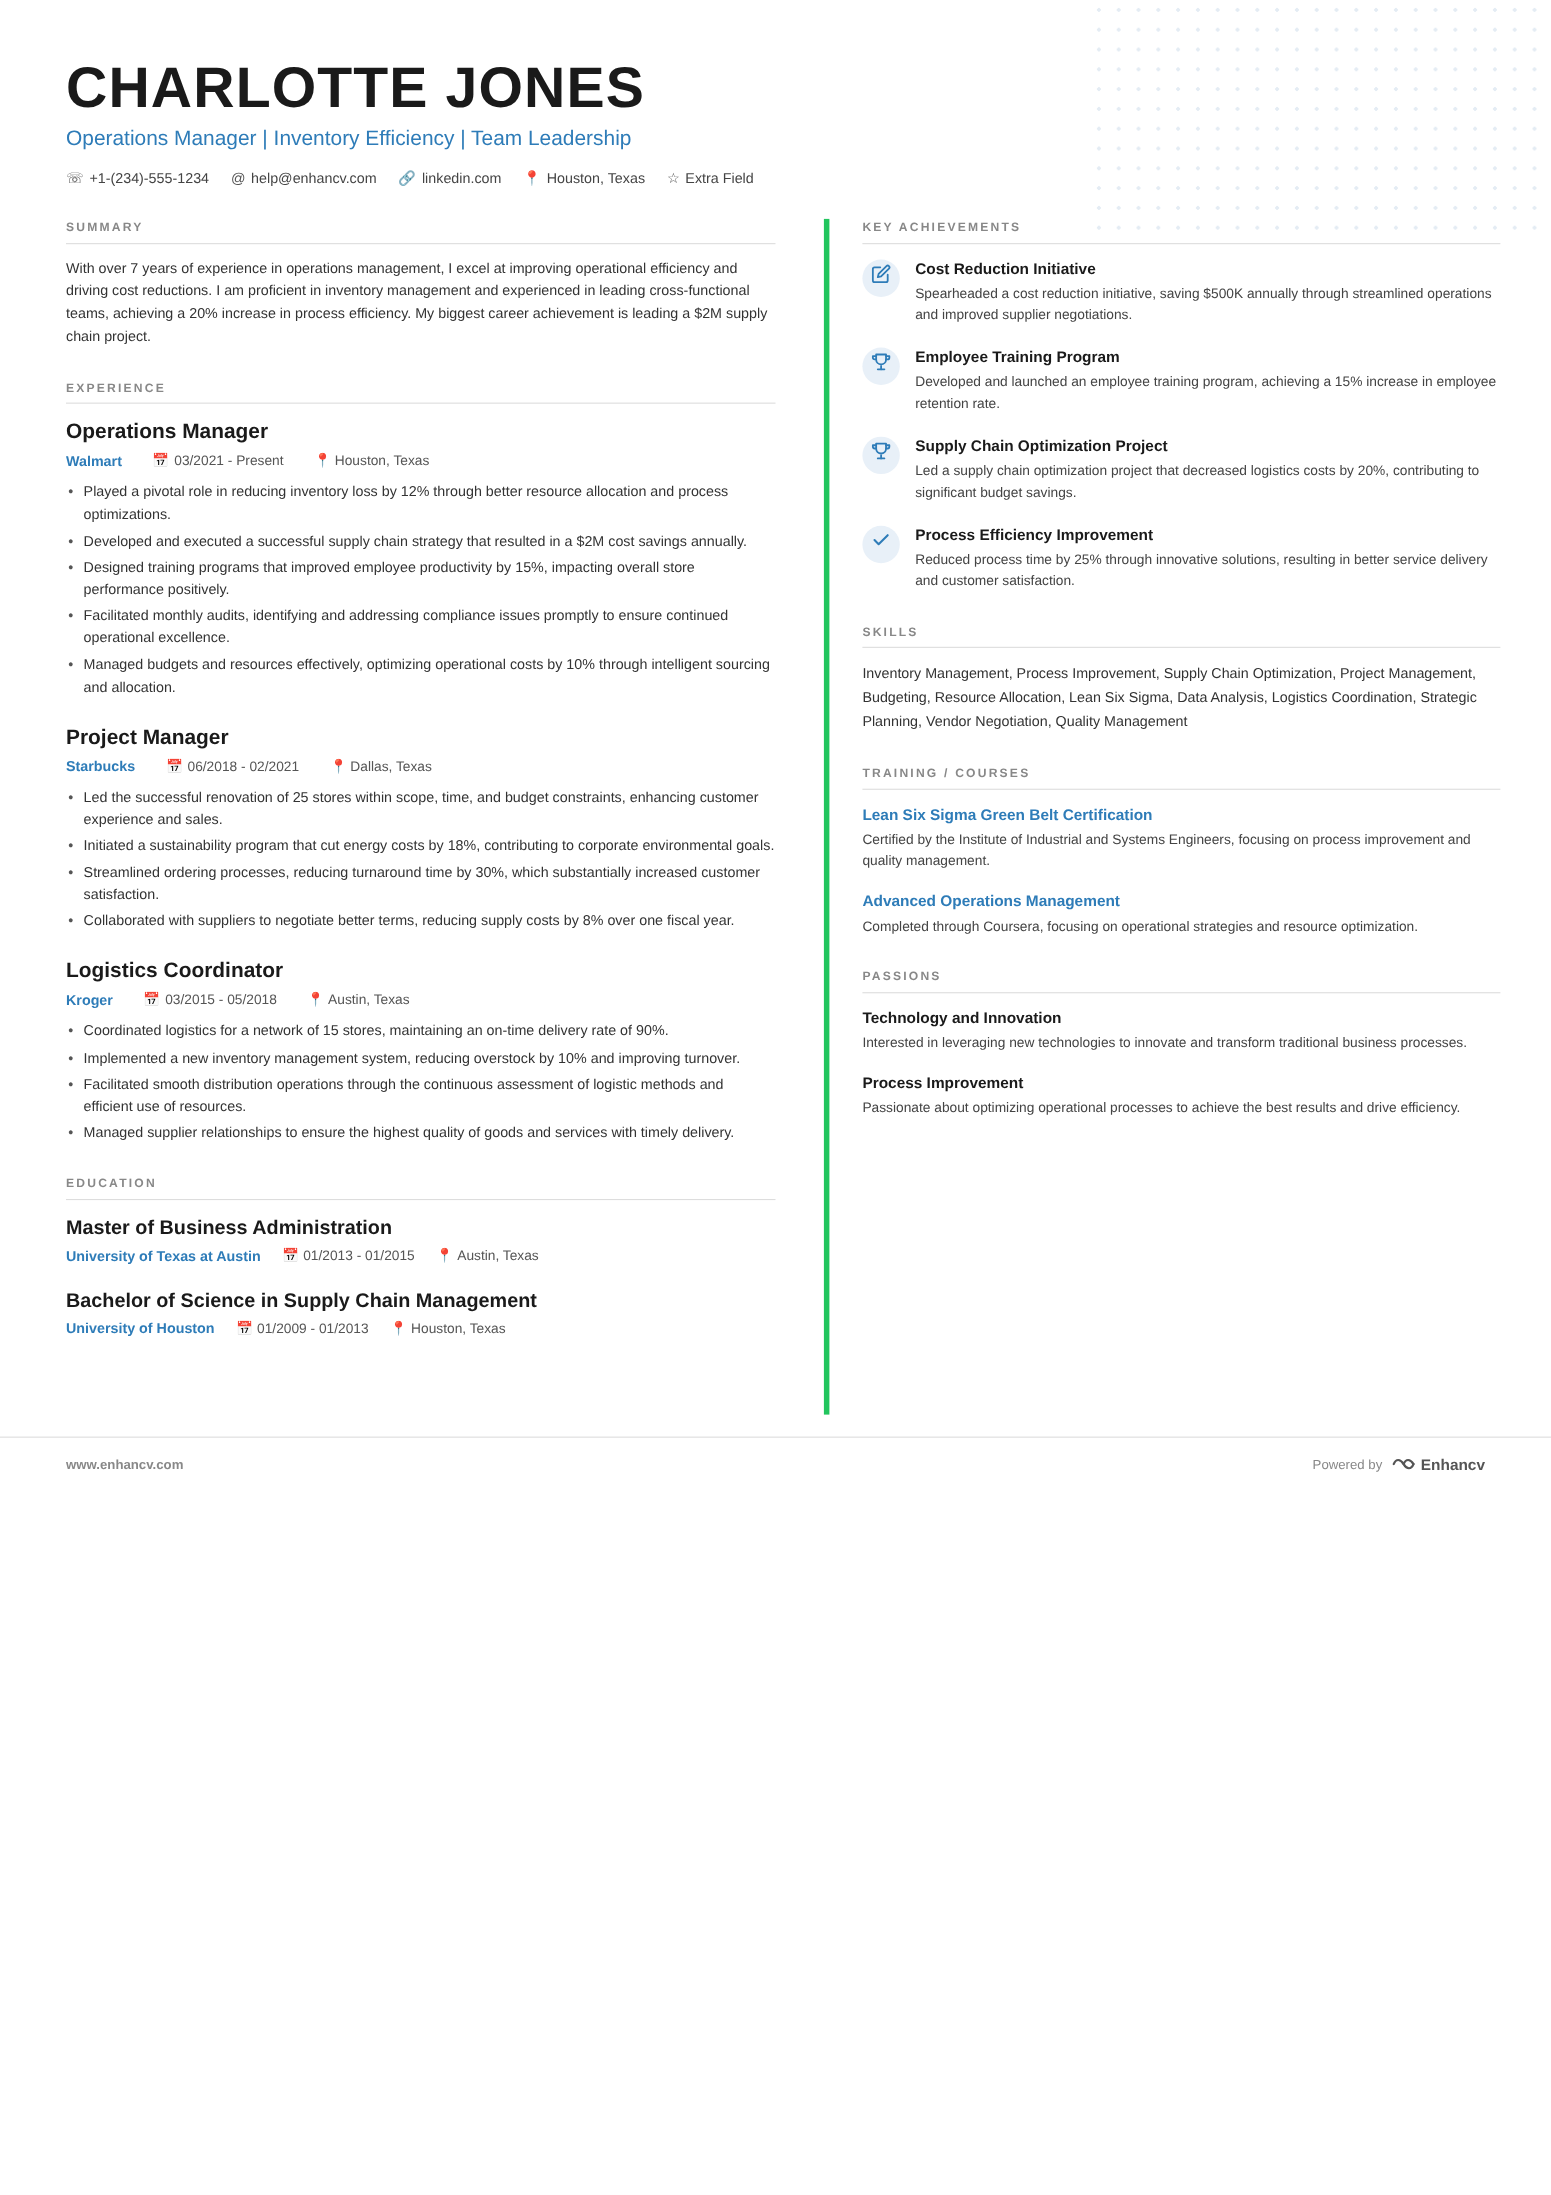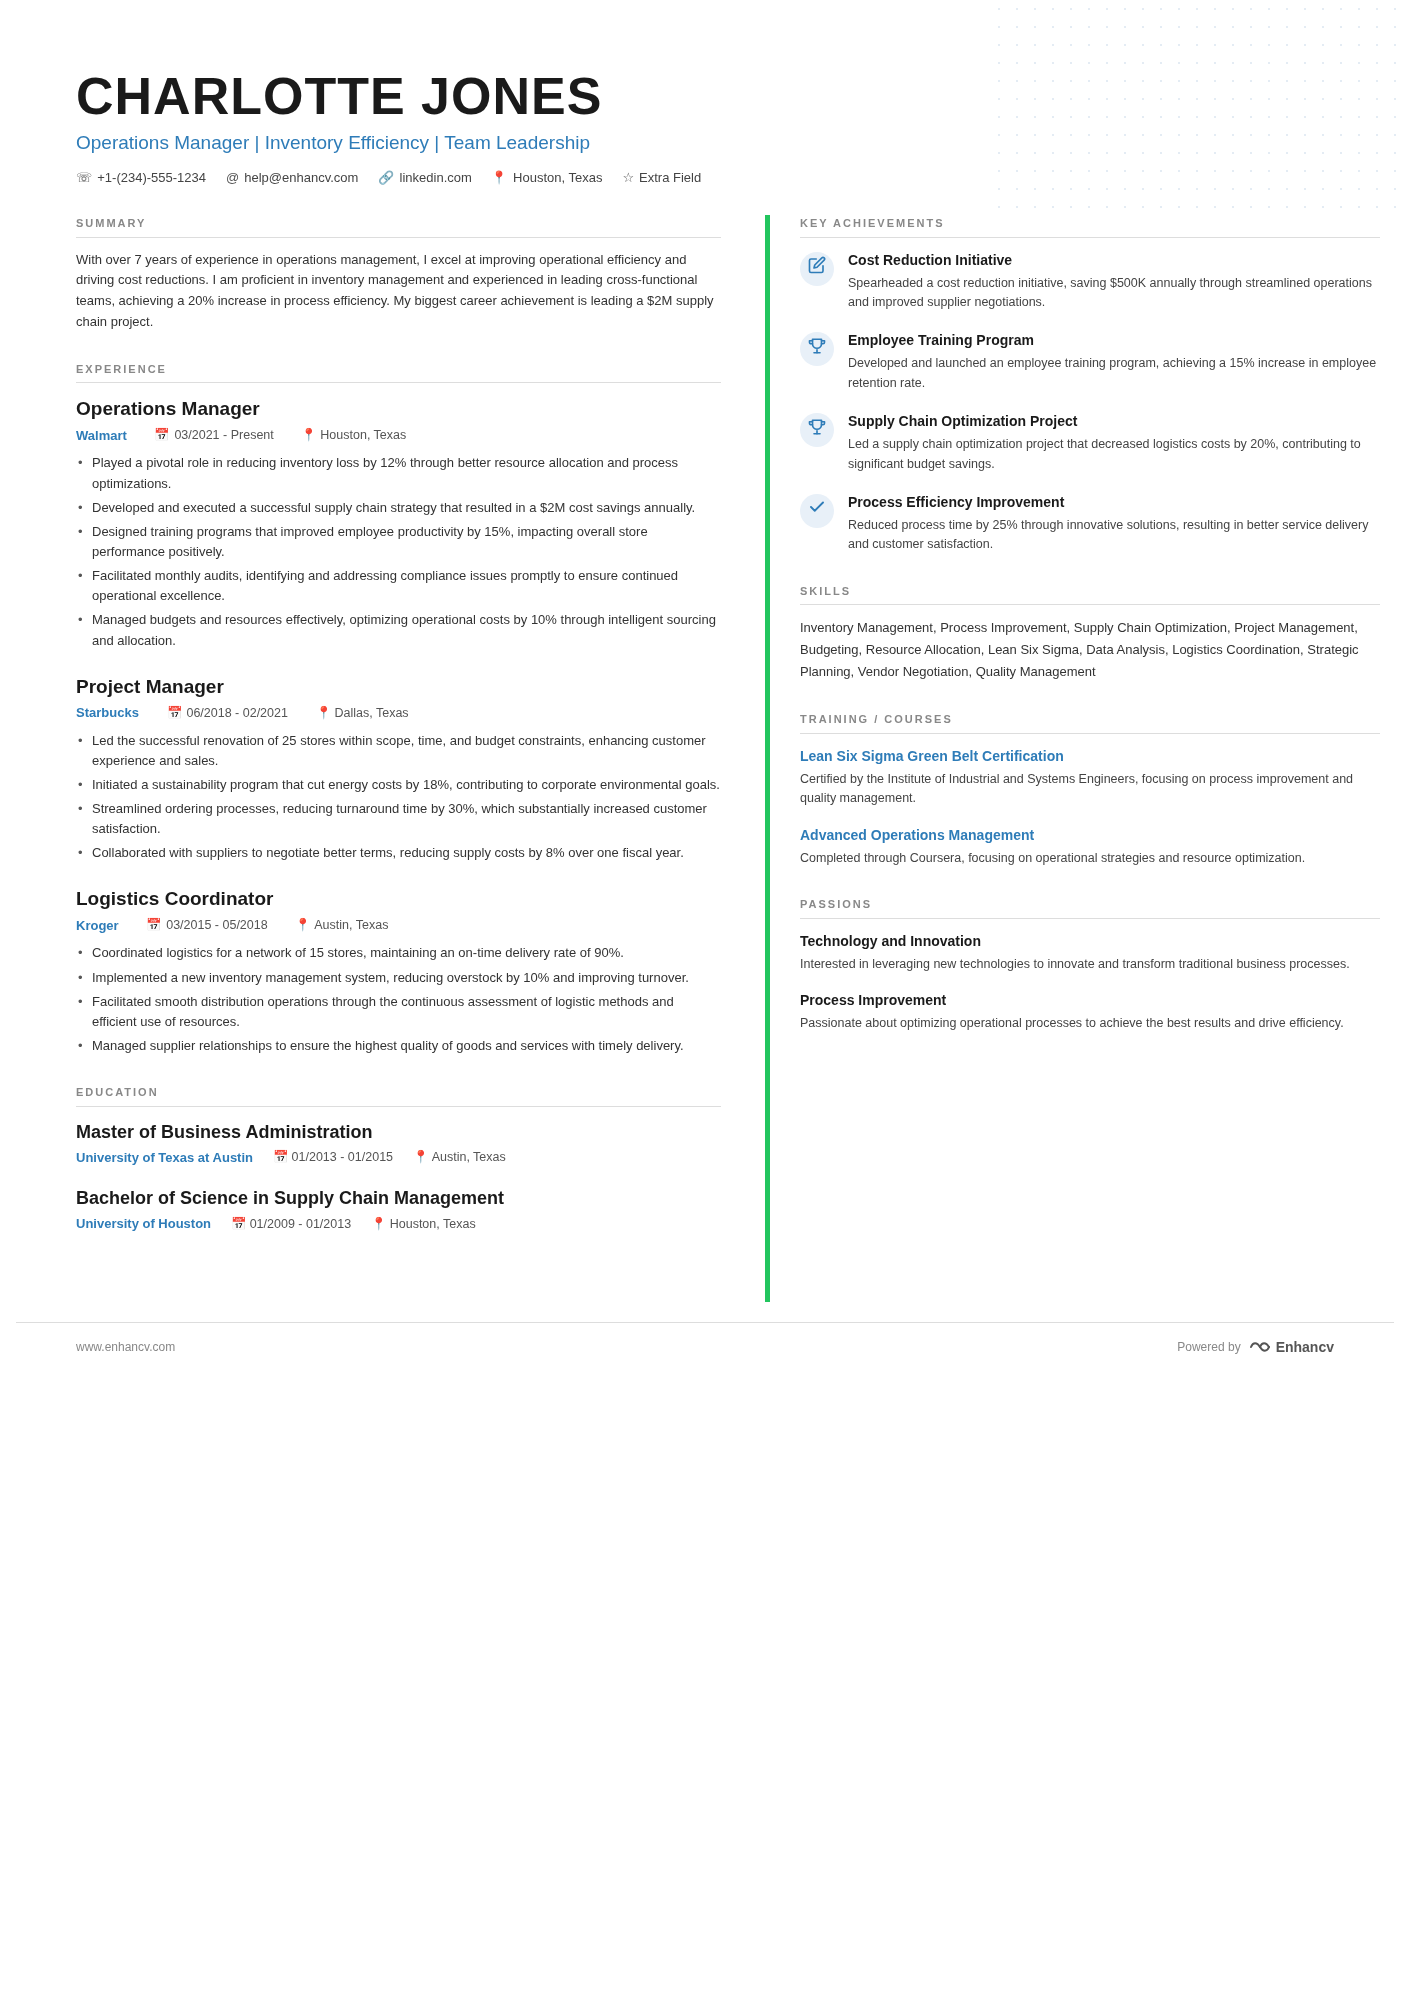--- a/index.html
+++ b/index.html
@@ -10,21 +10,21 @@
       font-size: 13px;
       line-height: 1.5;
       width: 1410px;
       min-height: 1995px;
     }
     .page {
       width: 1410px;
       min-height: 1995px;
       background: #fff;
       position: relative;
-      padding: 16px;
+      padding: 0;
     }
     
     .dot-pattern {
       position: absolute;
       top: 0;
       right: 0;
       width: 420px;
       height: 220px;
       overflow: hidden;
       pointer-events: none;
@@ -267,20 +267,21 @@
       border-top: 1px solid #ddd;
       display: flex;
       justify-content: space-between;
       align-items: center;
       padding: 14px 60px;
       margin-top: 20px;
     }
     .footer-url {
       font-size: 12px;
       color: #888;
+      font-weight: bold;
     }
     .footer-powered {
       display: flex;
       align-items: center;
       gap: 8px;
       font-size: 12px;
       color: #888;
     }
     .enhancv-logo {
       display: flex;

